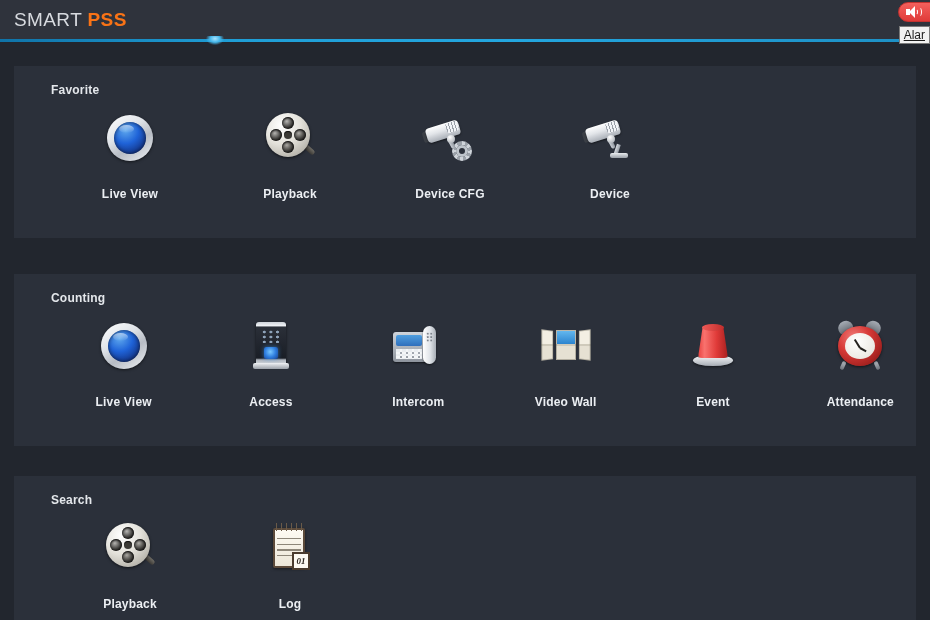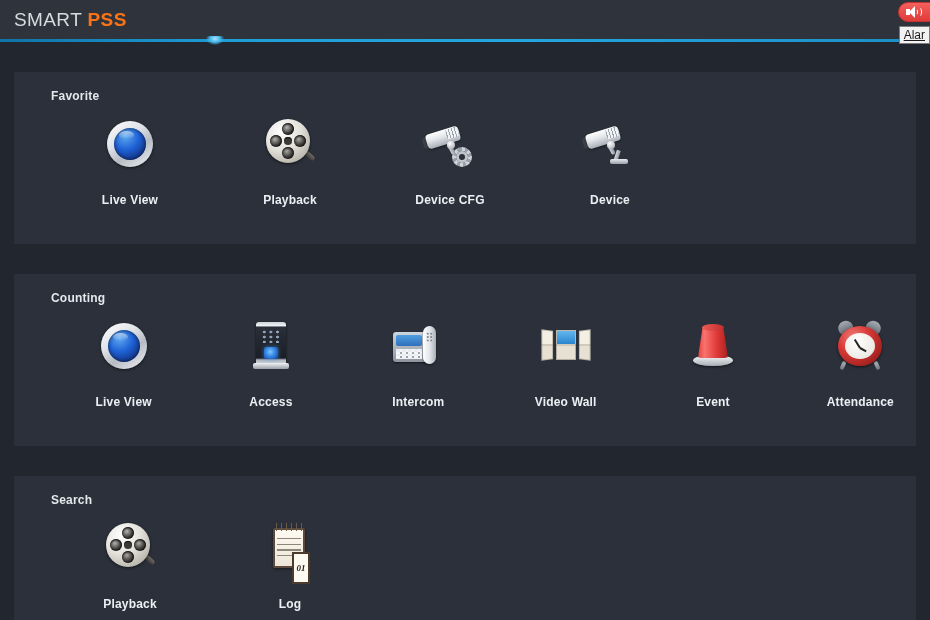--- a/index.html
+++ b/index.html
@@ -80,21 +80,21 @@
     color:#1b1b1b; font-size:12px;
     padding:1px 4px; white-space:nowrap;text-decoration:underline;
   }
 
   
   .stage { position:relative; width:930px; height:578px; }
   .panel {
     position:absolute; left:14px; width:902px;
     background:#2b303a;
   }
-  #panel-favorite  { top:30px;  height:172px; }
+  #panel-favorite  { top:24px;  height:172px; }
   #panel-operation { top:232px; height:172px; }
   #panel-search    { top:434px; height:172px; }
 
   .panel-title {
     position:absolute; left:37px; top:17px;
     font-size:12px; font-weight:bold; color:#e4e7eb;
     letter-spacing:.2px;
   }
 
   .grid {
@@ -372,21 +372,21 @@
   .ic-log .spiral {
     position:absolute; left:12px; top:3px; width:30px; height:8px;
     background:repeating-linear-gradient(to right,
       transparent 0 2px,#6a5a48 2px 3.4px,transparent 3.4px 5px);
   }
   .ic-log .lines {
     position:absolute; left:15px; top:18px; width:24px; height:22px;
     background:repeating-linear-gradient(to bottom,#8d8679 0 1.4px,transparent 1.4px 5.6px);
   }
   .ic-log .badge {
-    position:absolute; left:30px; top:32px; width:18px; height:32px;
+    position:absolute; left:30px; top:32px; width:18px; height:18px;
     background:#fdfaf2; border:2px solid #4a3b2d; box-sizing:border-box;
     font-size:9px; font-weight:bold; font-style:italic; color:#2c241c;
     display:flex; align-items:center; justify-content:center;
     font-family:"Liberation Serif", serif;
   }
 </style>
 </head>
 <body>
 
 <div class="header">

